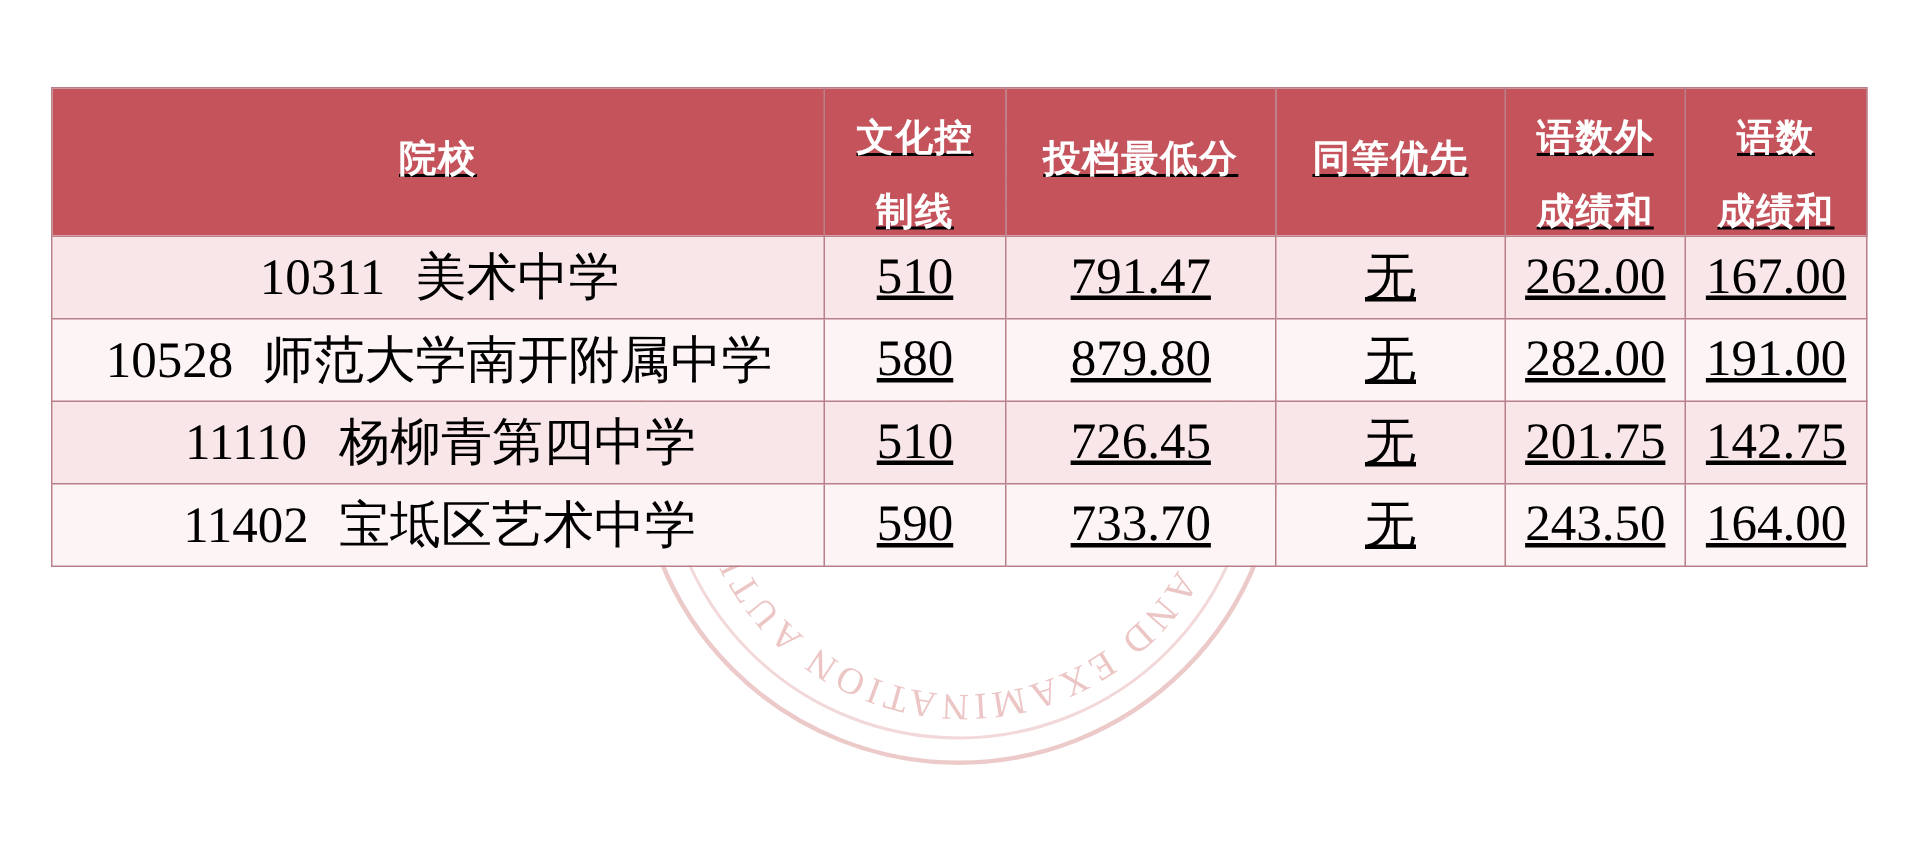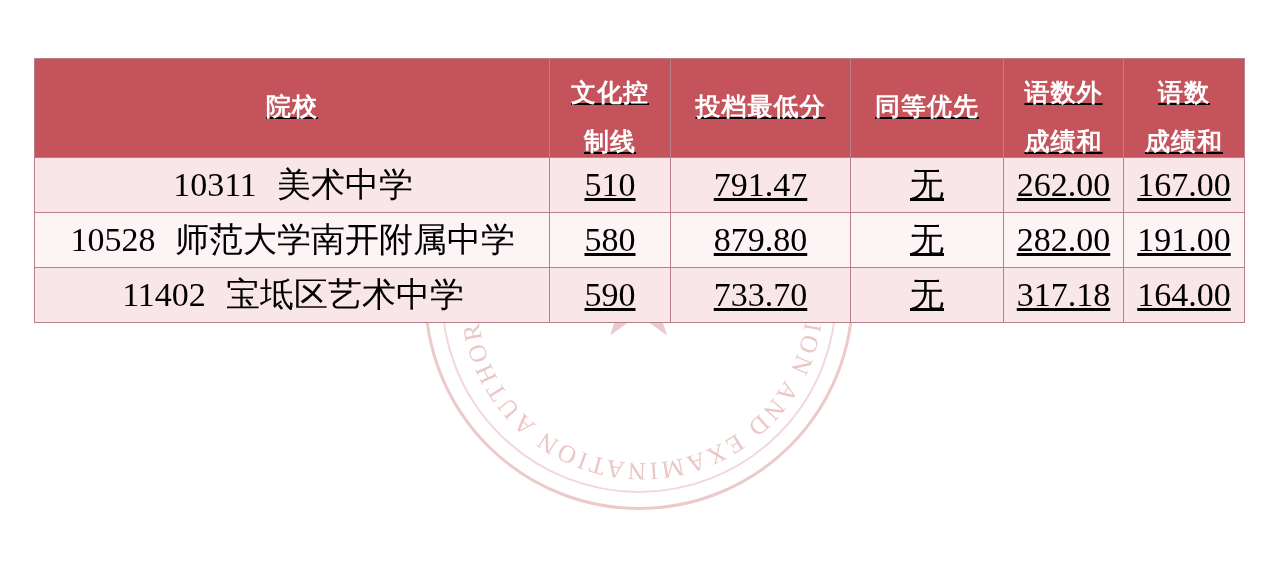--- a/index.html
+++ b/index.html
@@ -201,23 +201,33 @@
           <span class="code">10528</span><span class="name">师范大学南开附属中学</span>
         </td>
         <td>580</td>
         <td>879.80</td>
         <td>无</td>
         <td>282.00</td>
         <td>191.00</td>
       </tr>
       <tr>
         <td class="school">
+          <span class="code">11110</span><span class="name">杨柳青第四中学</span>
+        </td>
+        <td>510</td>
+        <td>726.45</td>
+        <td>无</td>
+        <td>201.75</td>
+        <td>142.75</td>
+      </tr>
+      <tr>
+        <td class="school">
           <span class="code">11402</span><span class="name">宝坻区艺术中学</span>
         </td>
         <td>590</td>
         <td>733.70</td>
         <td>无</td>
-        <td>317.18</td>
+        <td>243.50</td>
         <td>164.00</td>
       </tr>
     </tbody>
   </table>
 </div>
 
 </body></html>

